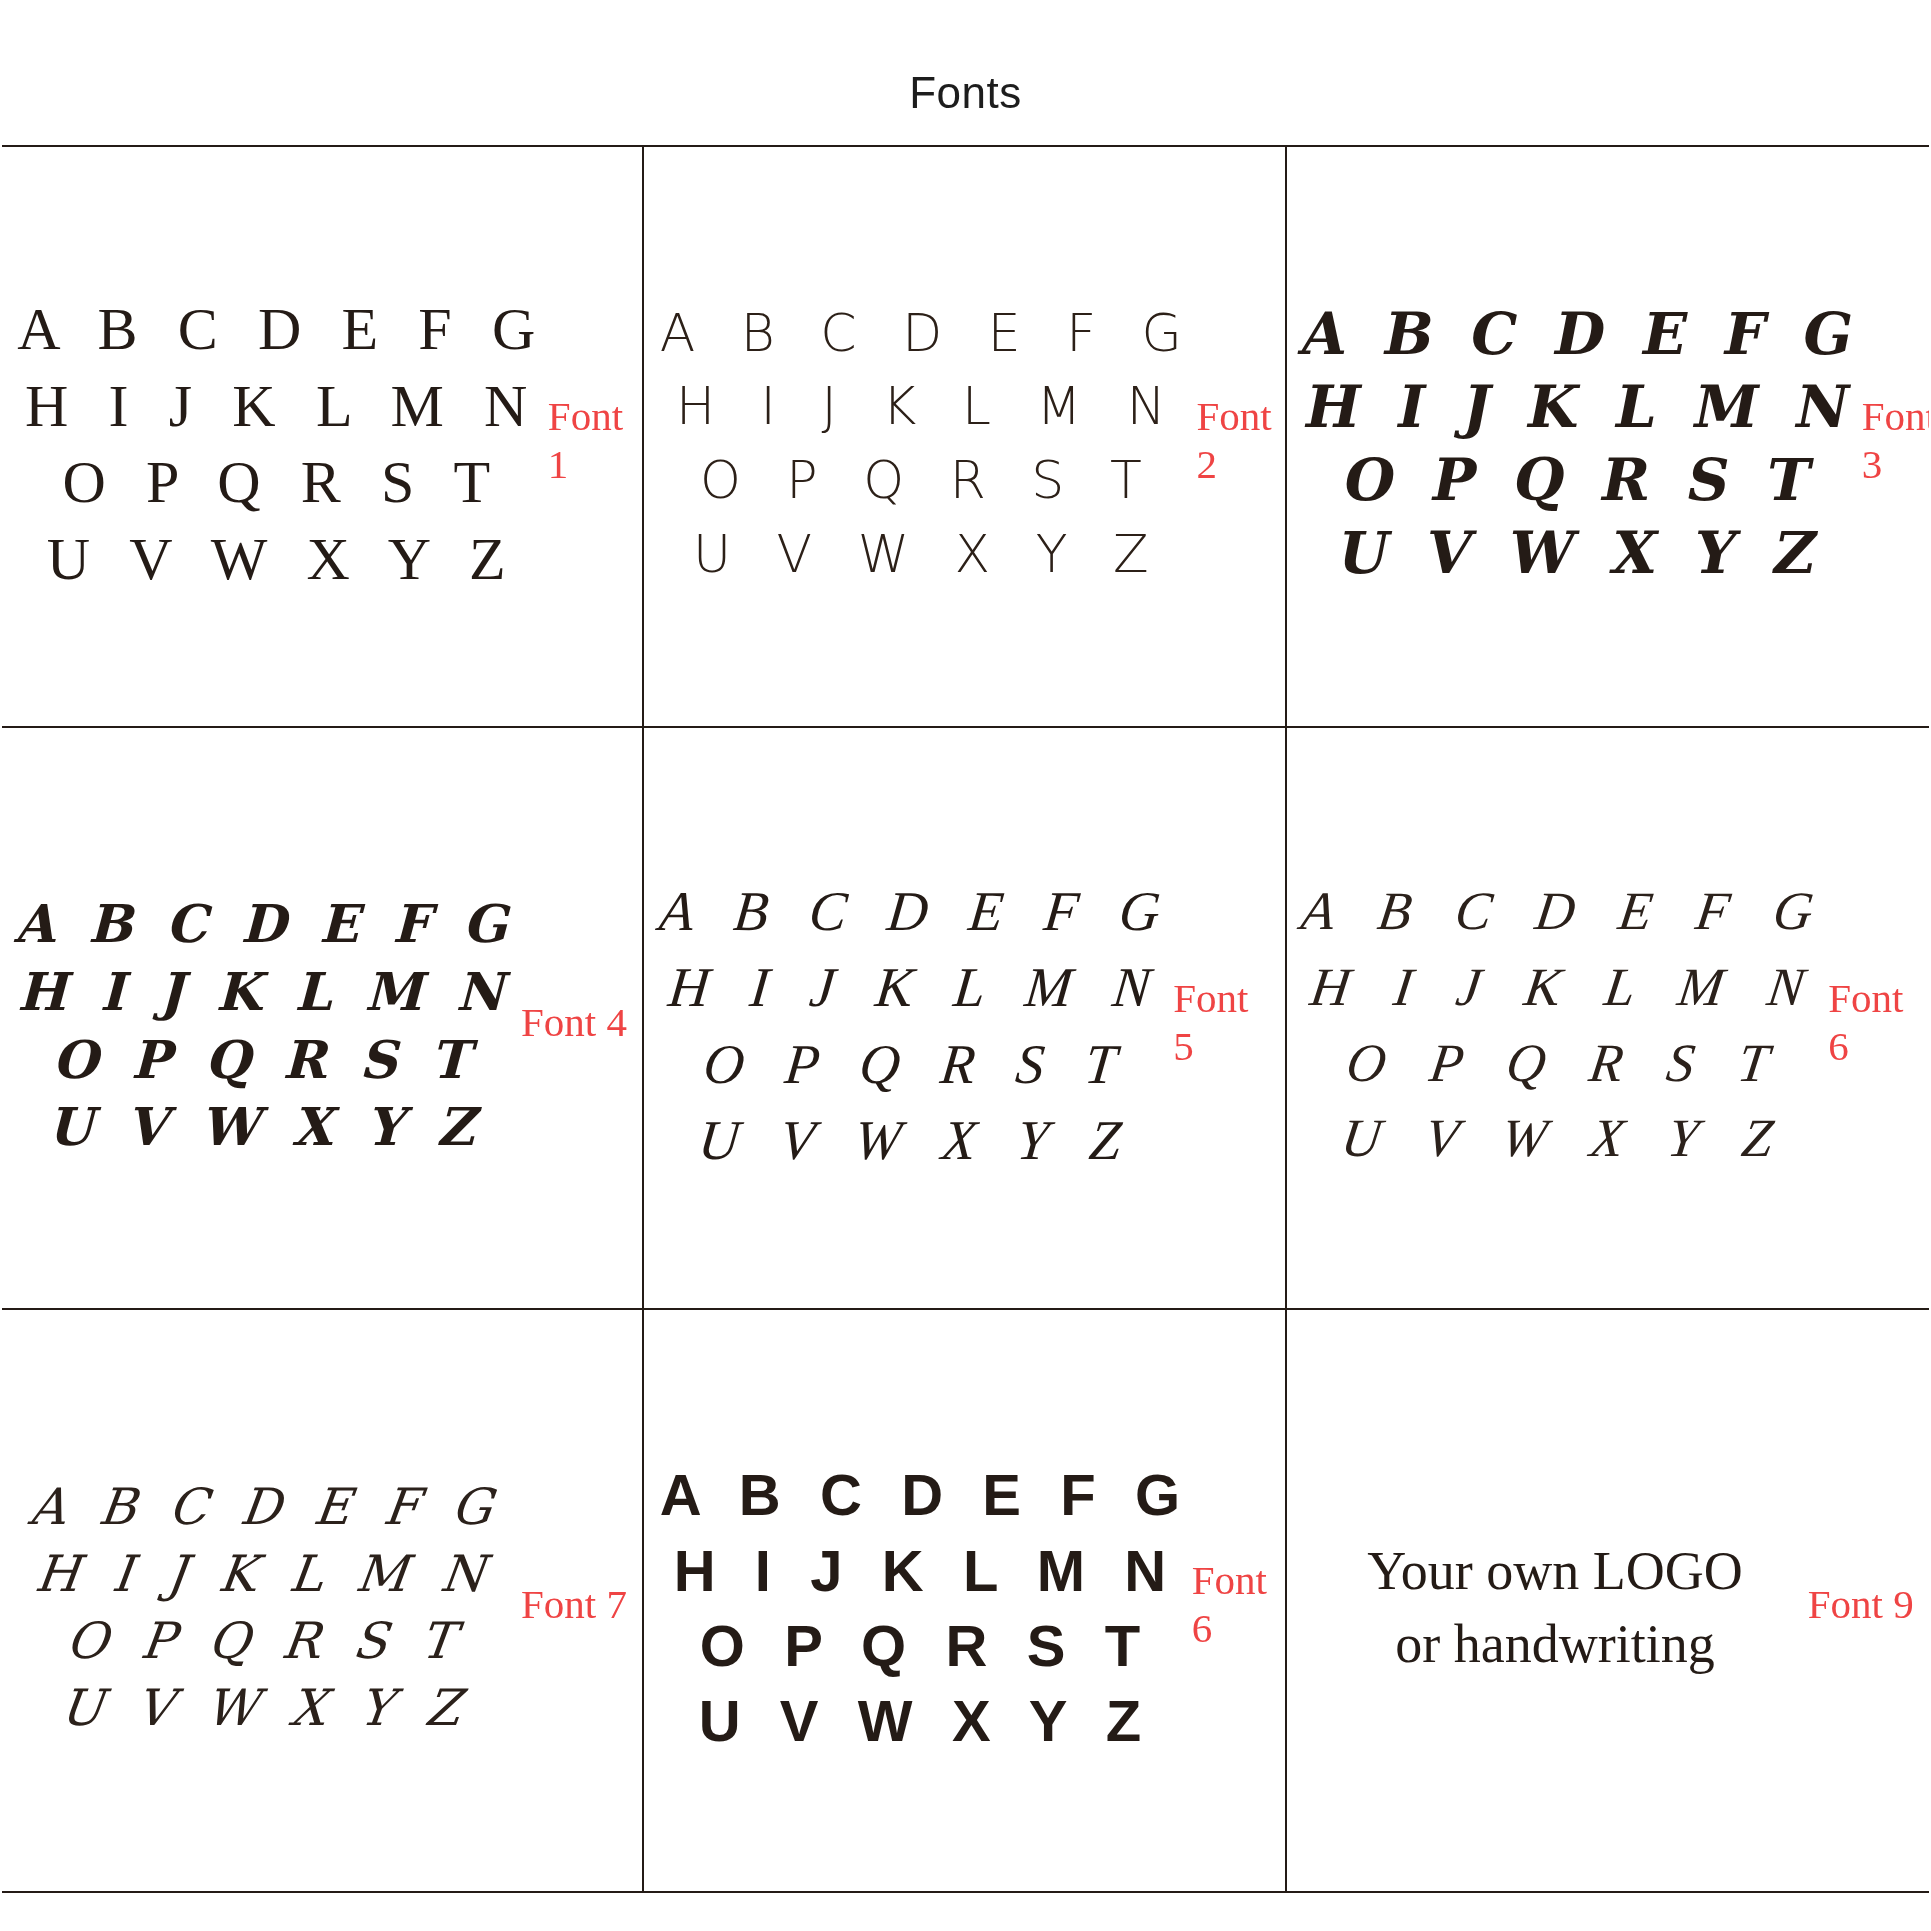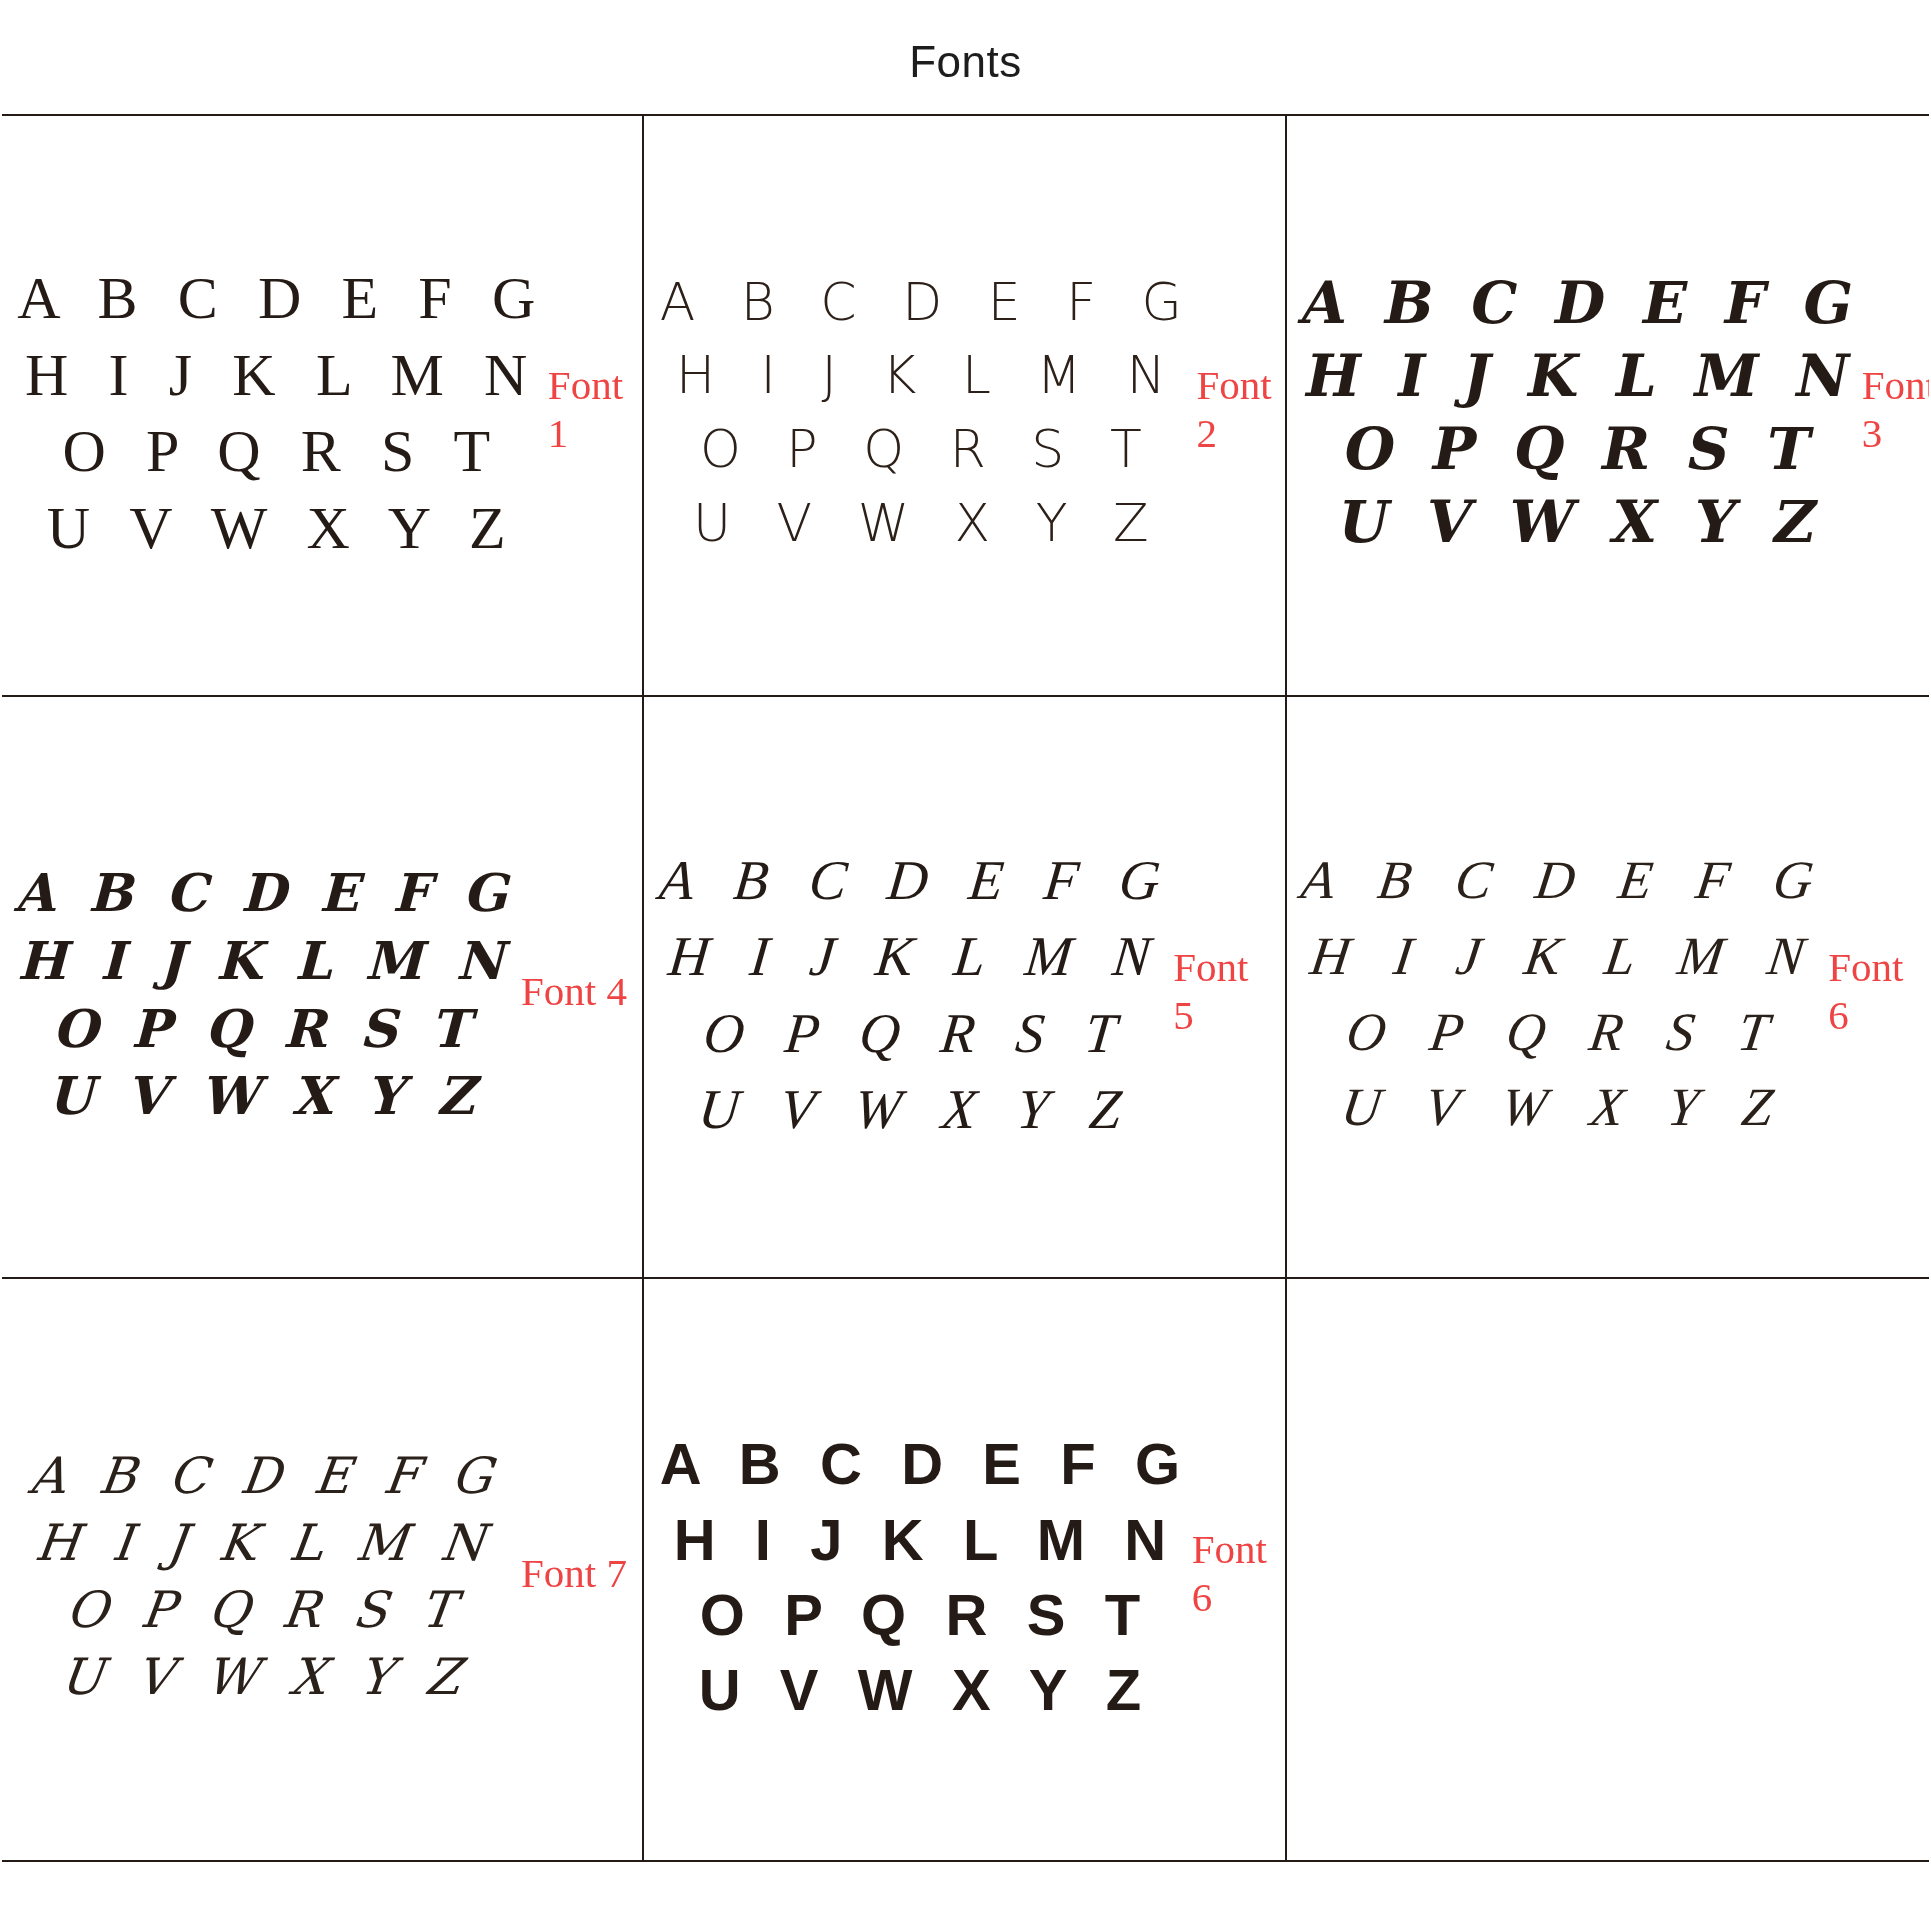--- a/index.html
+++ b/index.html
@@ -14,20 +14,21 @@
     color: #2b1a14;
     overflow: hidden;
   }
   .page {
     width: 1931px;
     height: 1862px;
     position: relative;
     box-sizing: border-box;
     display: flex;
     flex-direction: column;
+    margin-top: 31px;
   }
   .page-title {
     text-align: center;
     font-family: "Liberation Sans", sans-serif;
     font-size: 44px;
     color: #1d1d1d;
     padding-top: 37px;
     padding-bottom: 27px;
     letter-spacing: 0.5px;
   }
@@ -252,16 +253,23 @@
     <div class="cell col2 row3">
       <div class="alphabet f8">
         <div class="line">A B C D E F G</div>
         <div class="line">H I J K L M N</div>
         <div class="line">O P Q R S T</div>
         <div class="line">U V W X Y Z</div>
       </div>
       <div class="cell-label">Font 6</div>
     </div>
 
+    <div class="cell col3 row3">
+      <div class="alphabet">
+        <div class="note">Your own LOGO</div>
+        <div class="note">or handwriting</div>
+      </div>
+      <div class="cell-label">Font 9</div>
+    </div>
 
   </div>
 </div>
 
 
 </body></html>

